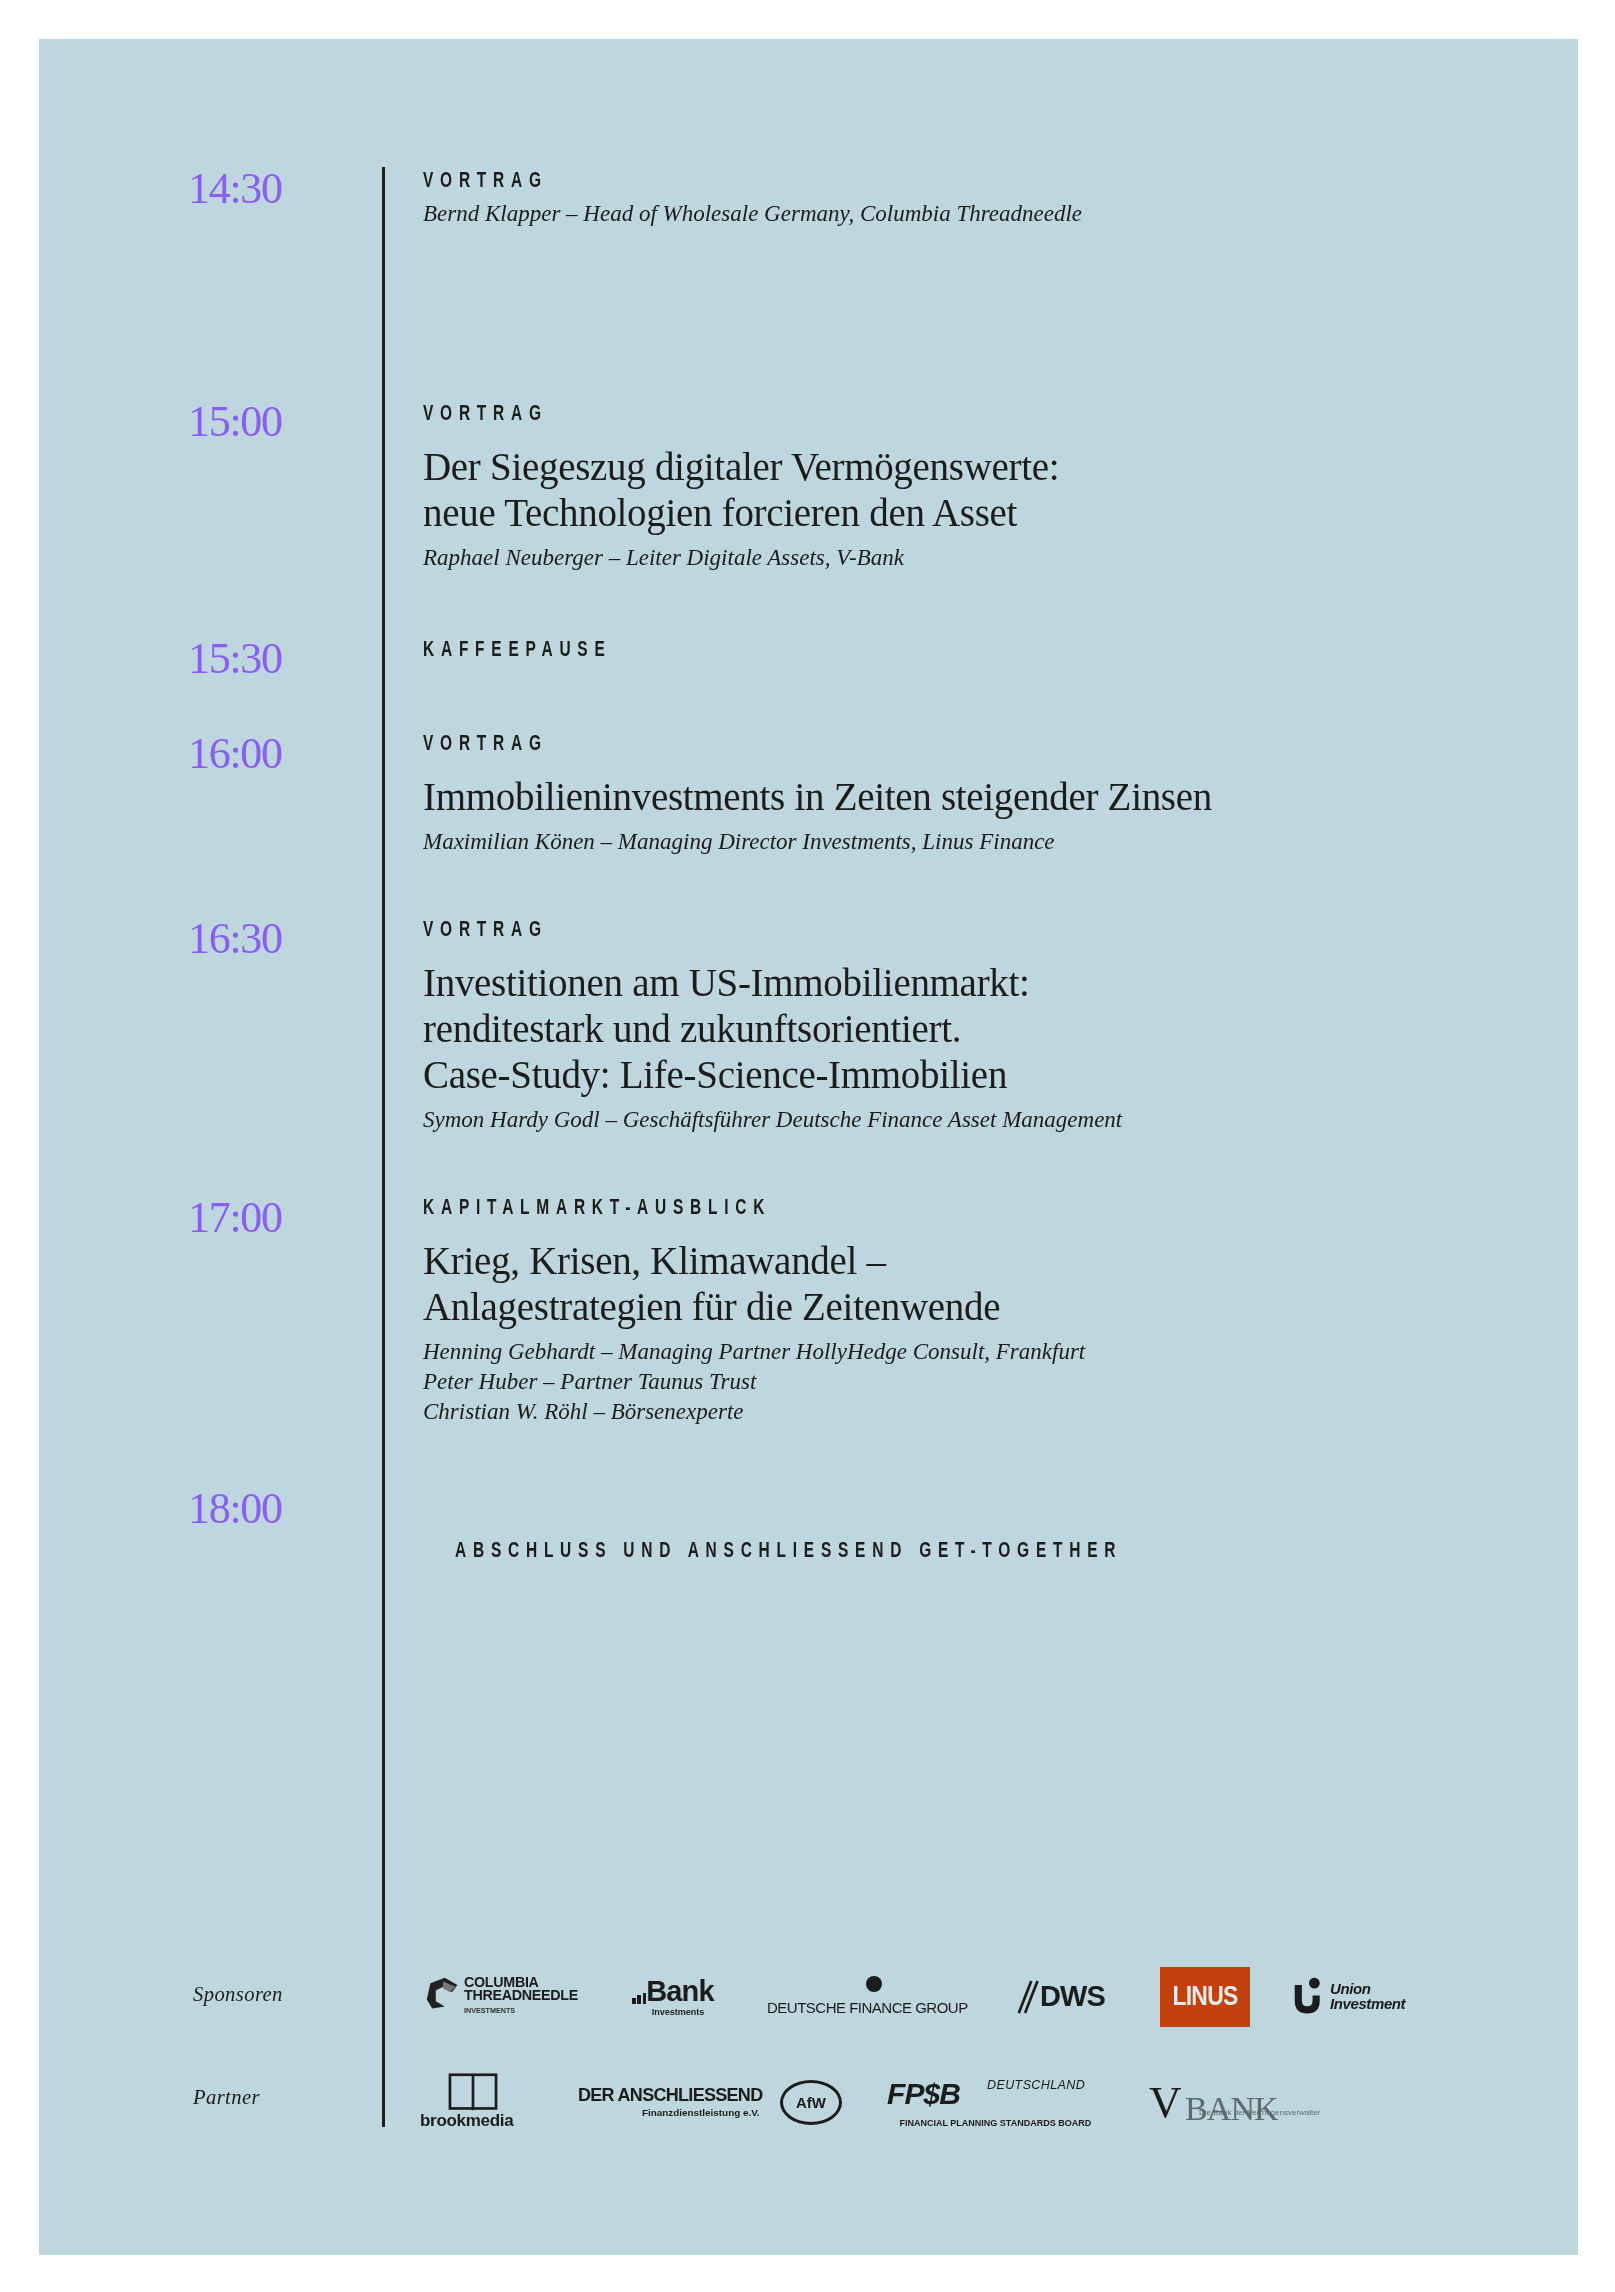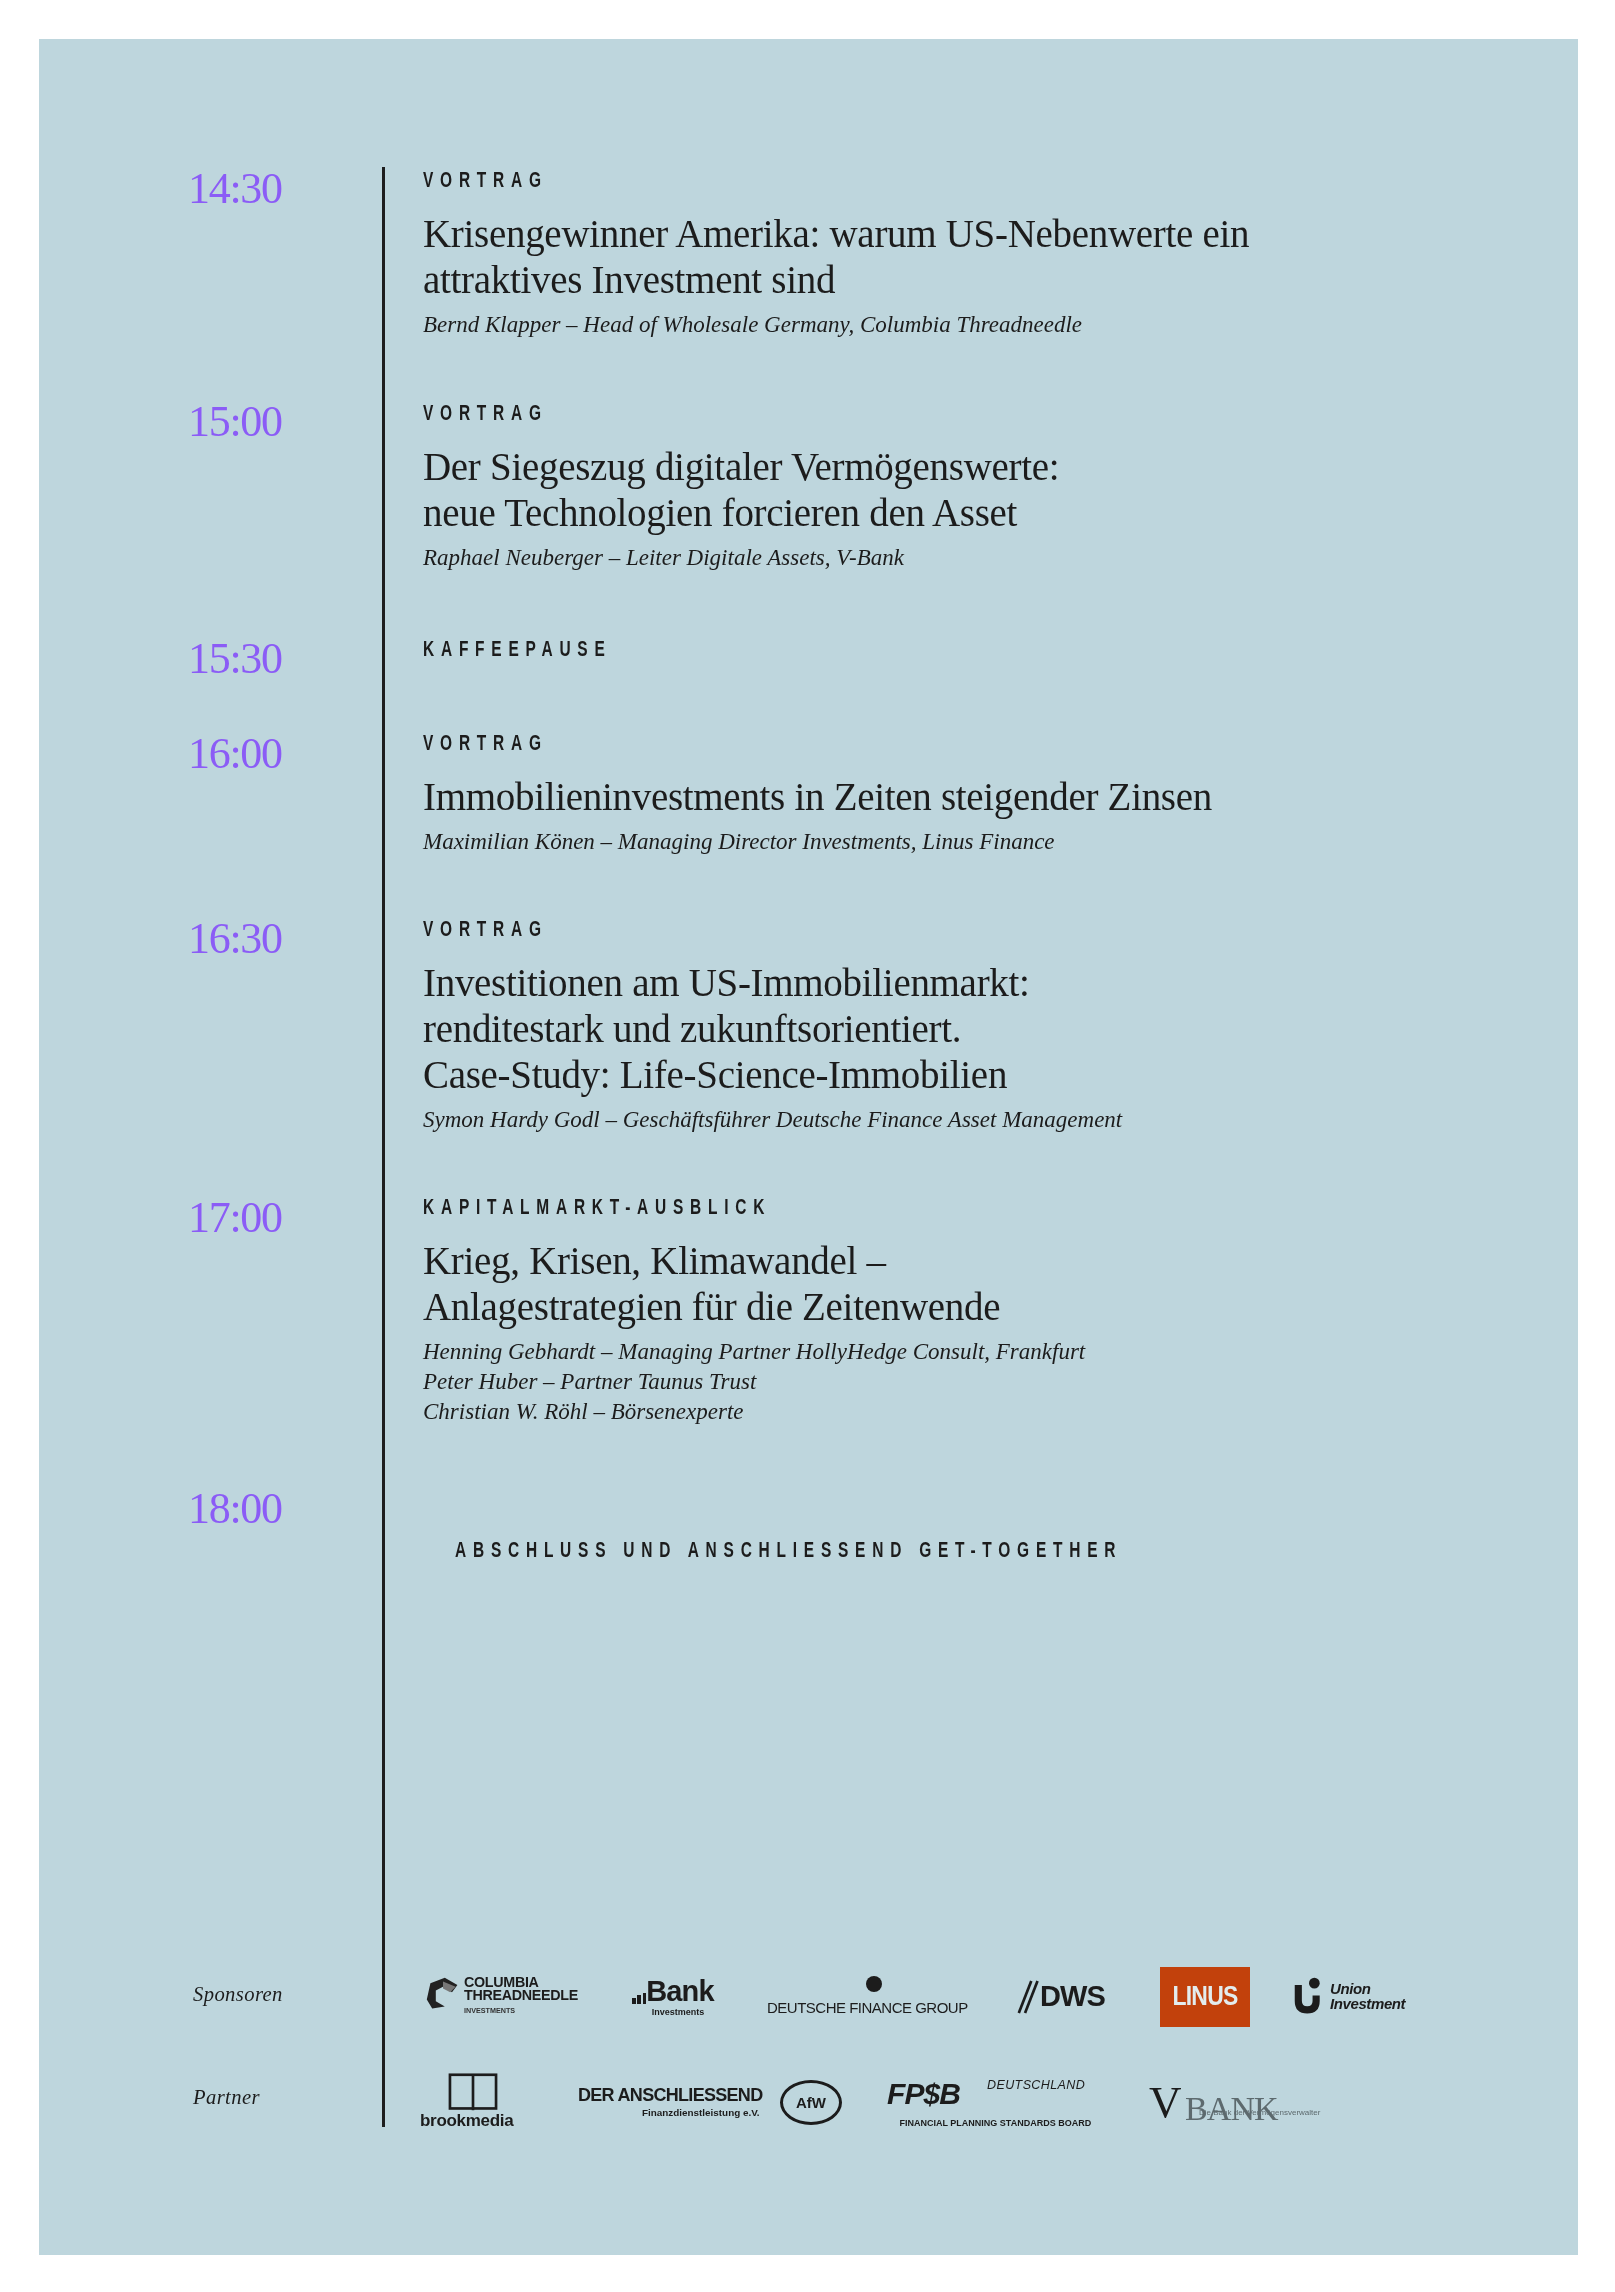--- a/index.html
+++ b/index.html
@@ -46,24 +46,20 @@
 </style>
 </head>
 <body>
 
 <div class="panel"></div>
 <div class="vline"></div>
 
 <div class="time" style="top:167px;">14:30</div>
 <div class="block" style="top:170px;">
   <div><span class="kicker">VORTRAG</span></div>
-  <div class="headline">
-    <div>Krisengewinner Amerika: warum US-Nebenwerte ein</div>
-    <div>attraktives Investment sind</div>
-  </div>
   <div class="speakers">
     <div class="speaker">Bernd Klapper – Head of Wholesale Germany, Columbia Threadneedle</div>
   </div>
 </div>
 
 <div class="time" style="top:400px;">15:00</div>
 <div class="block" style="top:403px;">
   <div><span class="kicker">VORTRAG</span></div>
   <div class="headline">
     <div>Der Siegeszug digitaler Vermögenswerte:</div>

